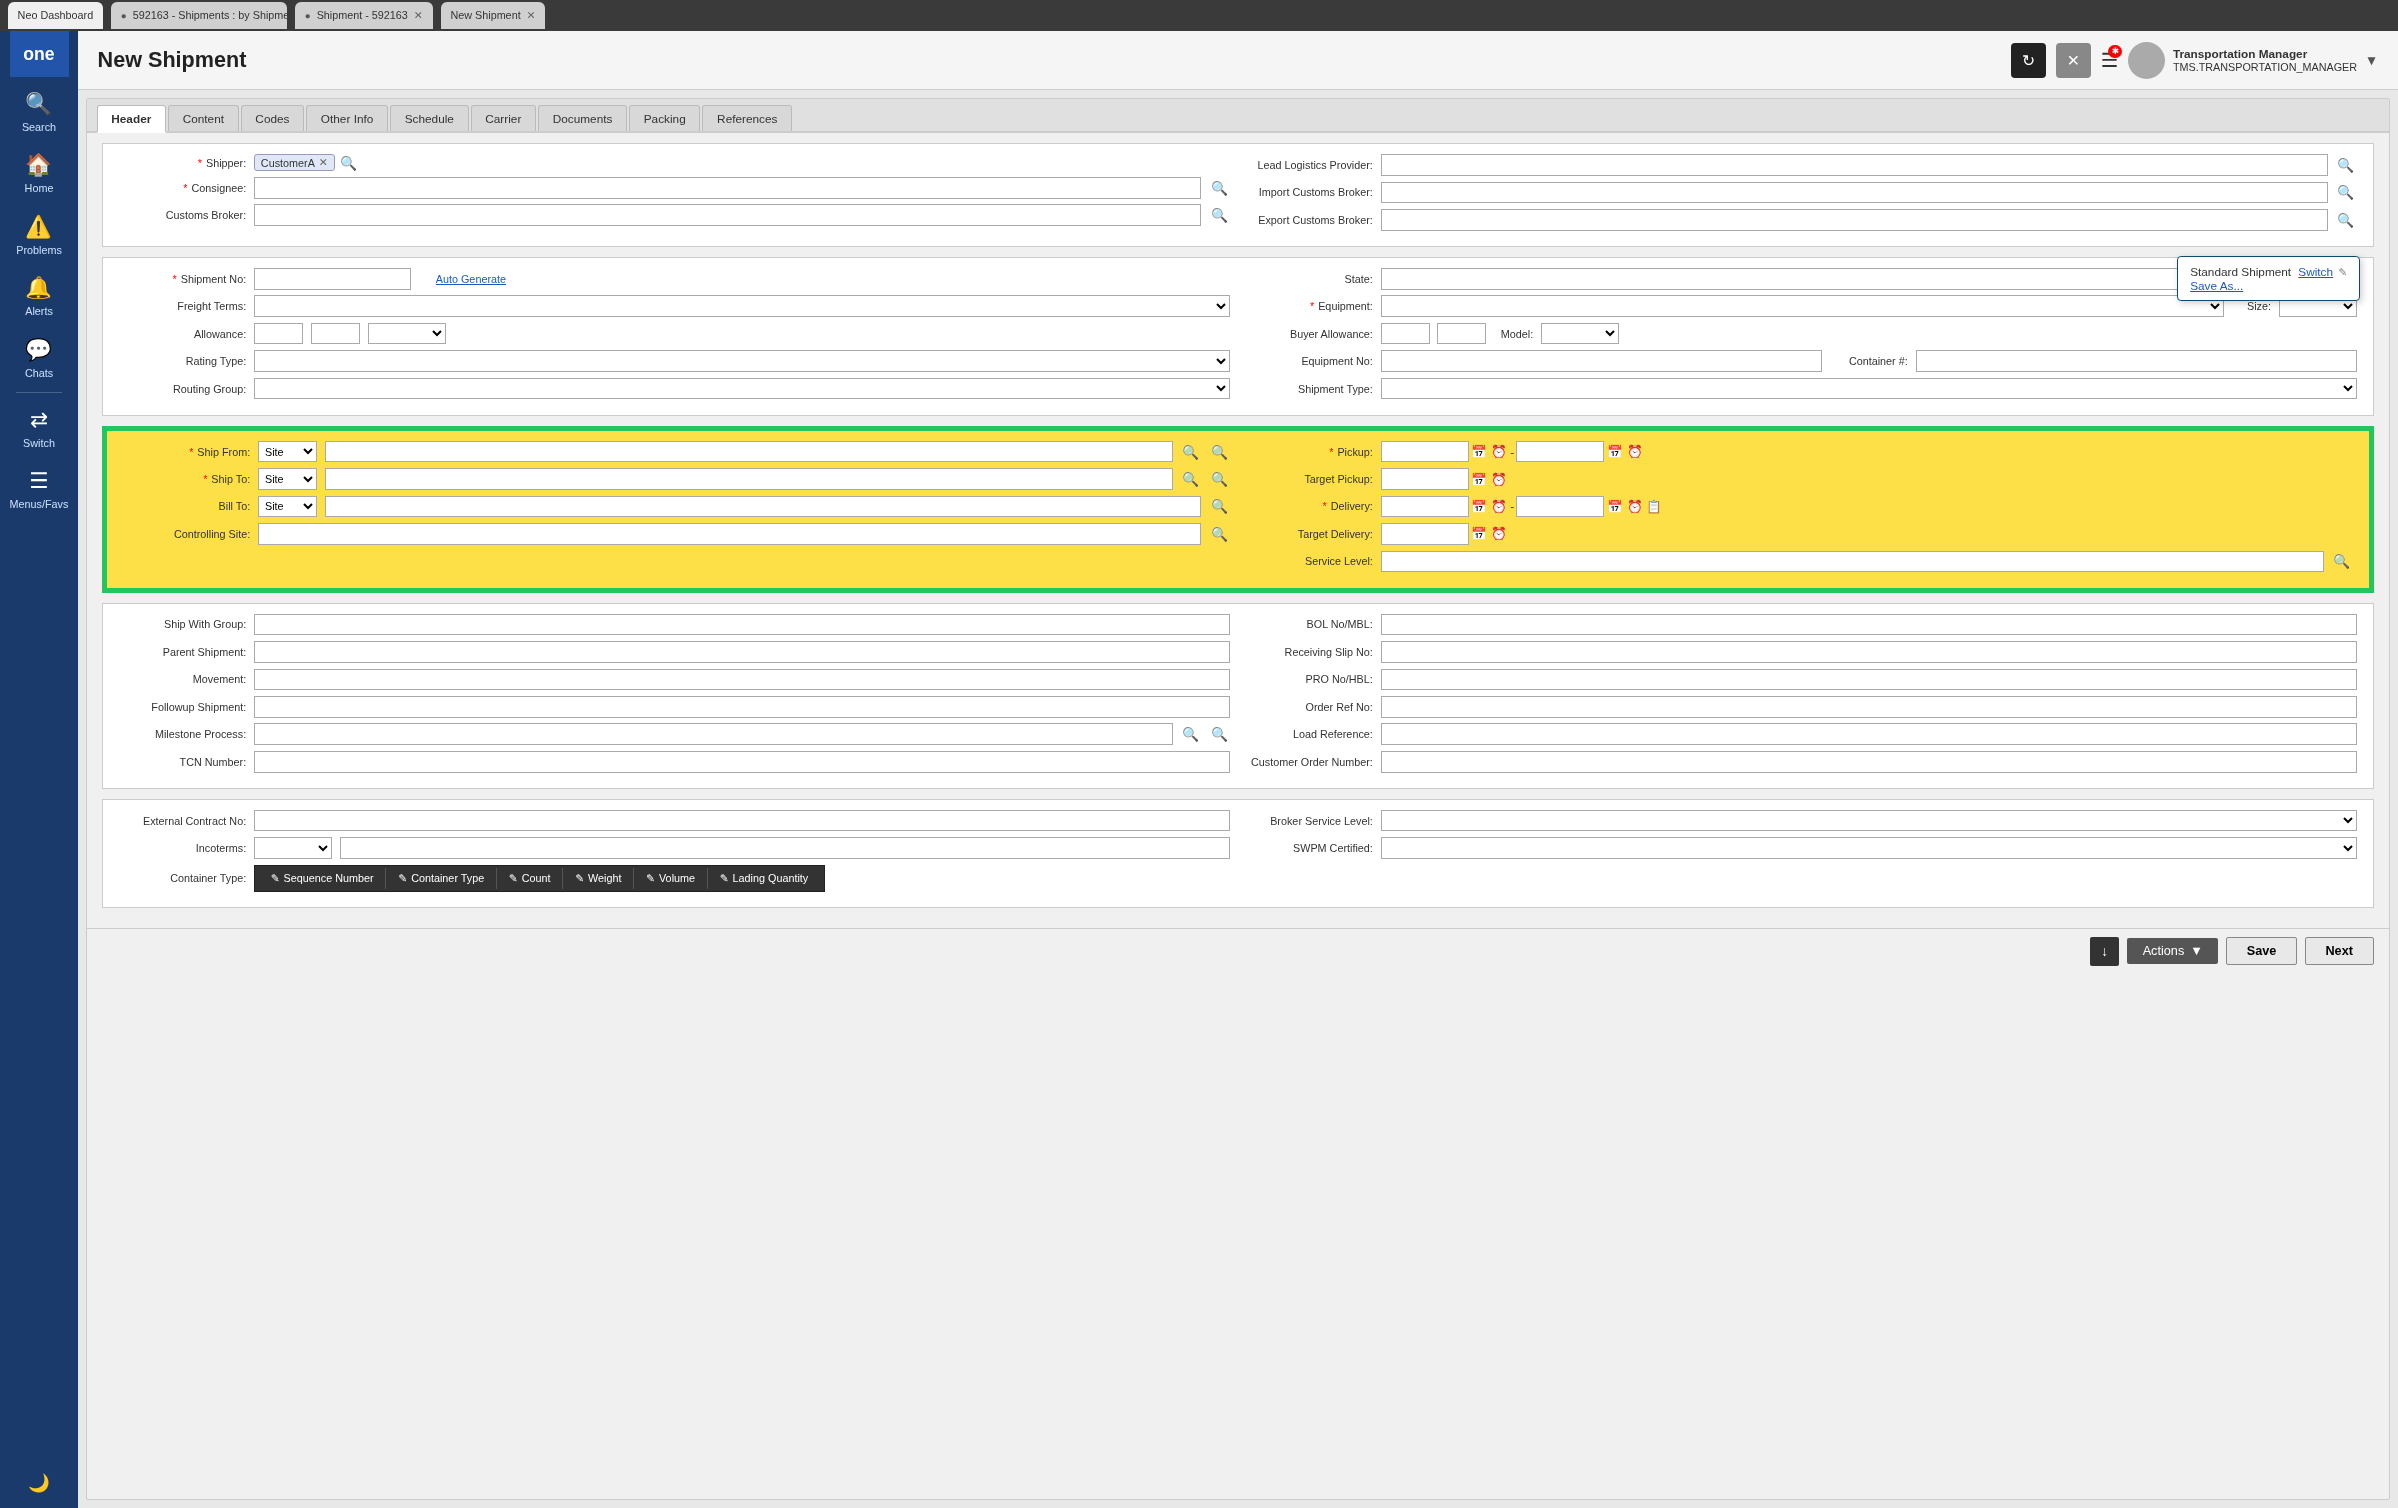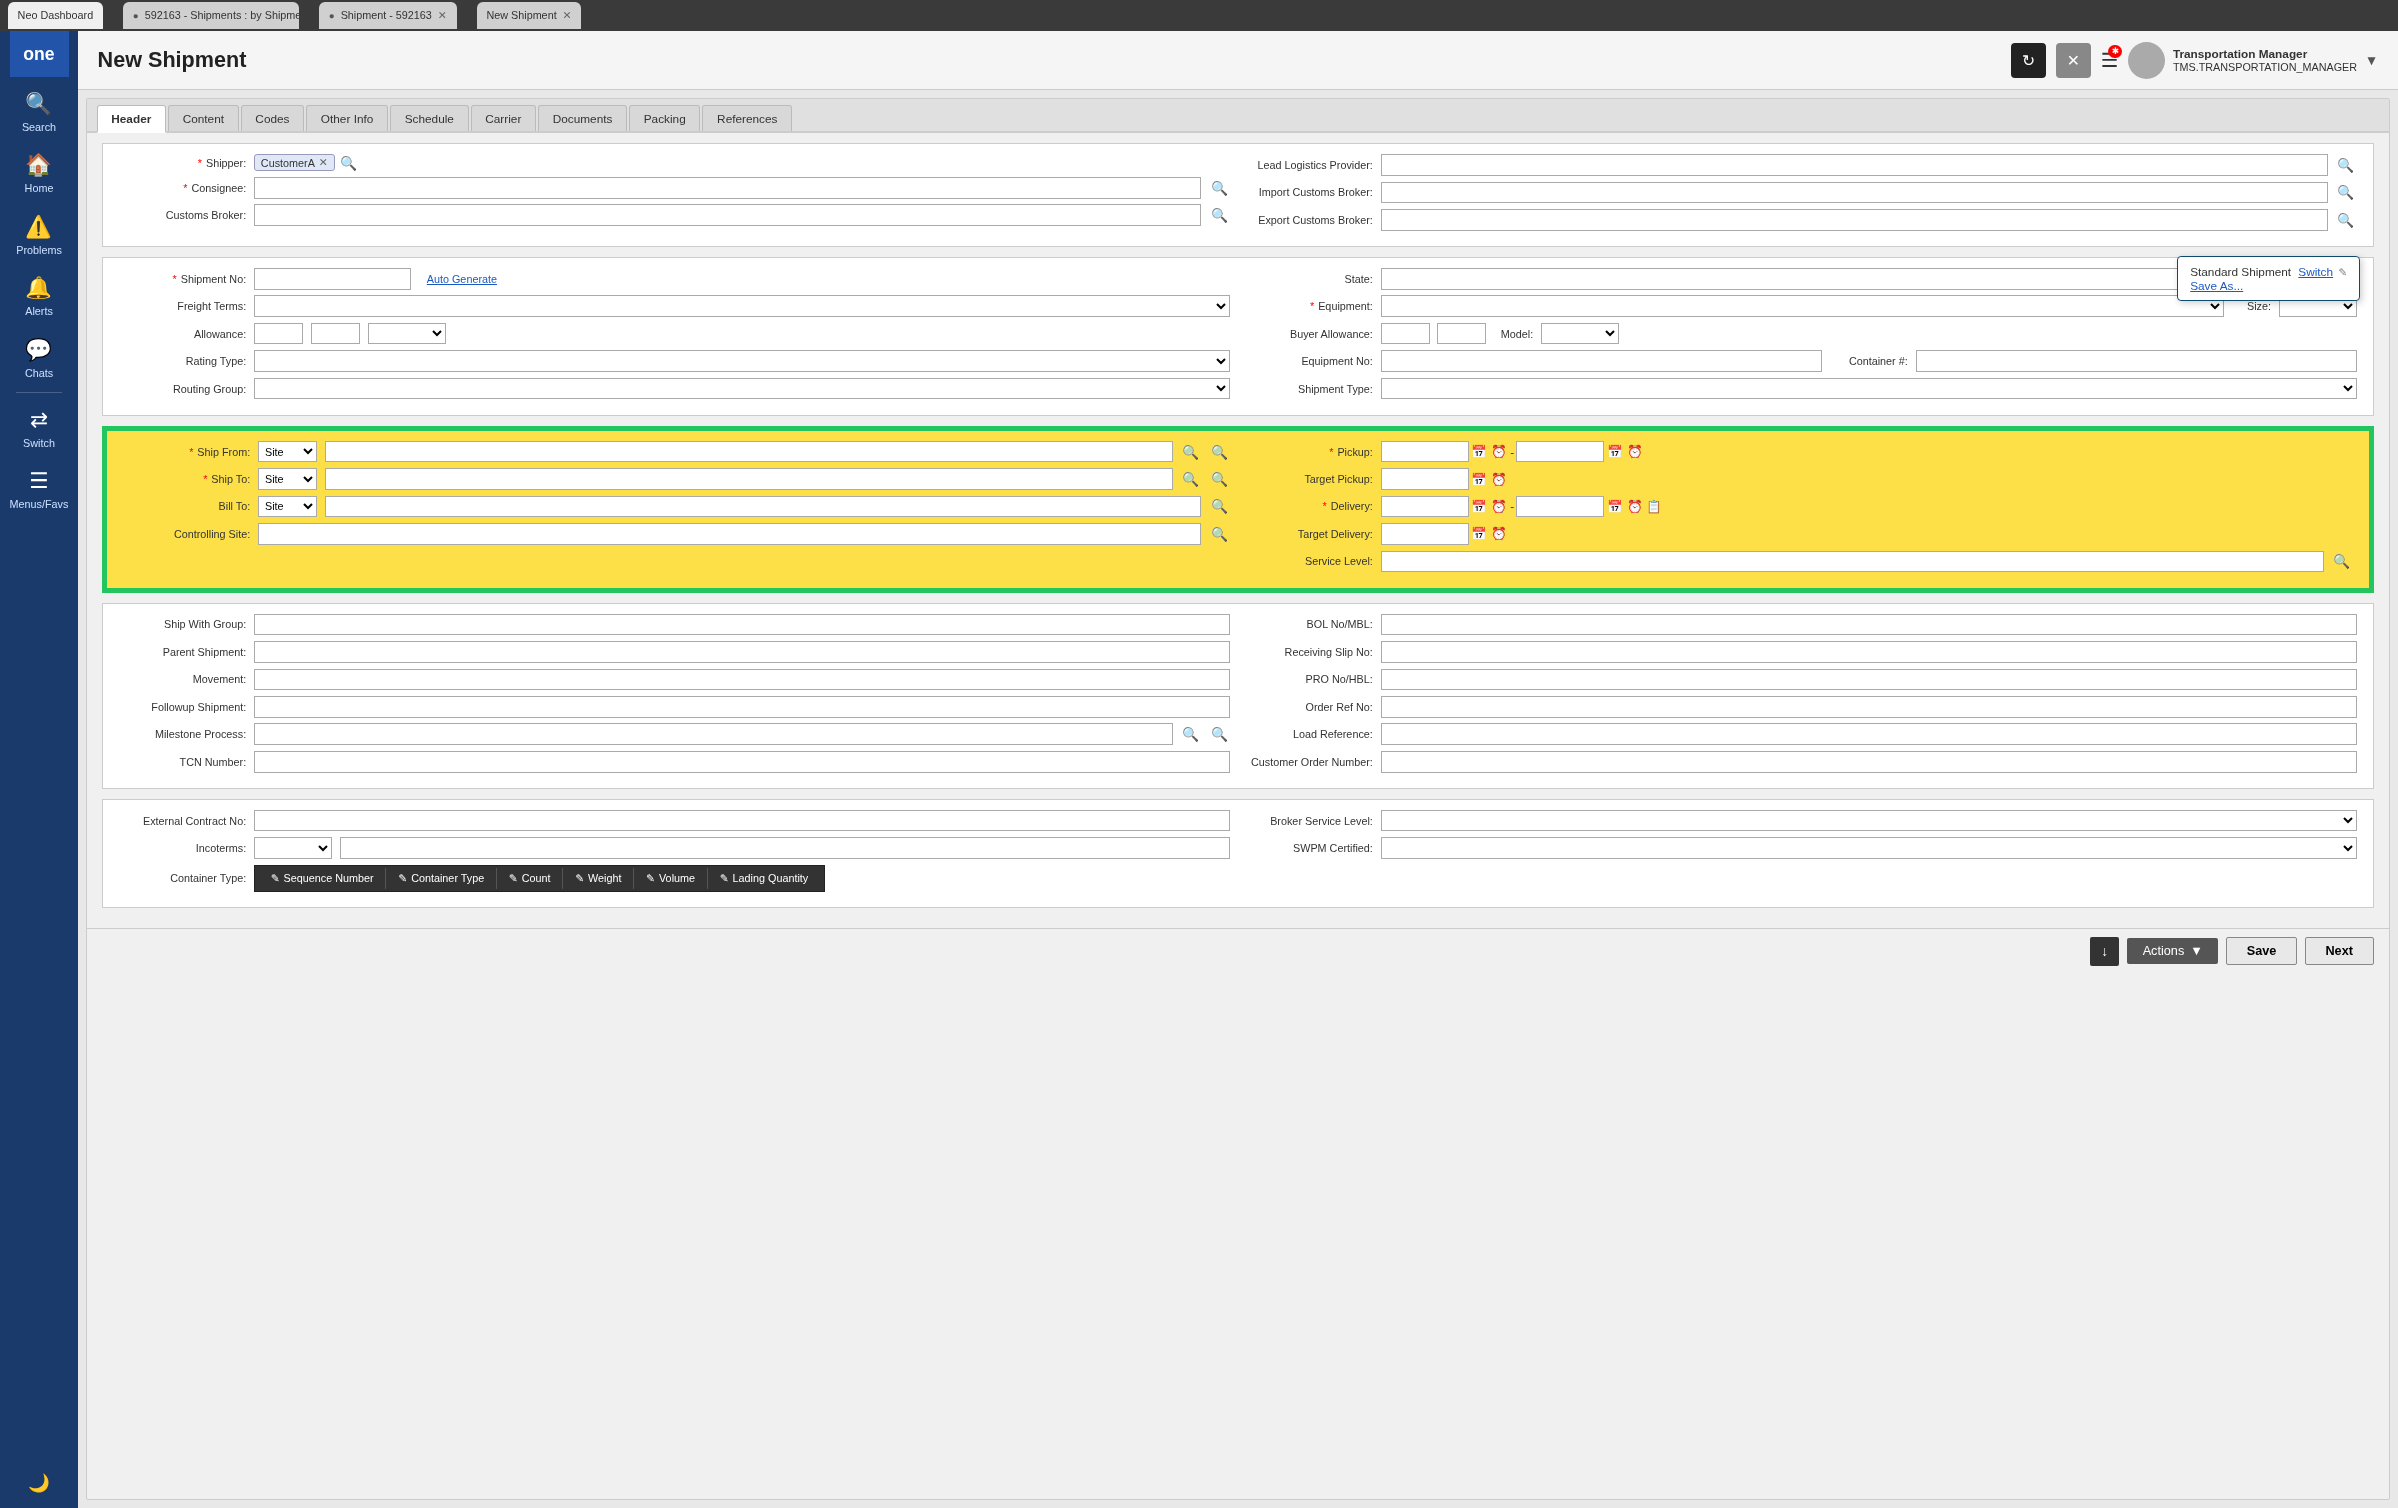--- a/index.html
+++ b/index.html
@@ -5,21 +5,21 @@
     * { box-sizing: border-box; margin: 0; padding: 0; }
     body { font-family: Arial, sans-serif; font-size: 11.8px; background: #e8e8e8; color: #333; }
 
     
     .browser-tabs {
       background: #3a3a3a;
       display: flex;
       align-items: center;
       height: 31px;
       padding: 0 7.8px;
-      gap: 20px;
+      gap: 8px;
     }
     .browser-tab {
       background: #d0d0d0;
       border-radius: 5.9px 5.9px 0 0;
       padding: 3.9px 9.8px;
       font-size: 10.8px;
       display: flex;
       align-items: center;
       gap: 5.9px;
       height: 27.4px;
@@ -275,21 +275,21 @@
       align-items: center;
       gap: 3.9px;
     }
     .tag-chip .chip-x { cursor: pointer; color: #666; }
 
     .auto-generate {
       color: #1a5abf;
       font-size: 10.8px;
       cursor: pointer;
       text-decoration: underline;
-      margin-left: 8px;
+      margin-left: 17px;
       white-space: nowrap;
       text-align: right;
     }
 
     
     .datetime-group {
       display: flex;
       align-items: center;
       gap: 2px;
       flex: 1;

